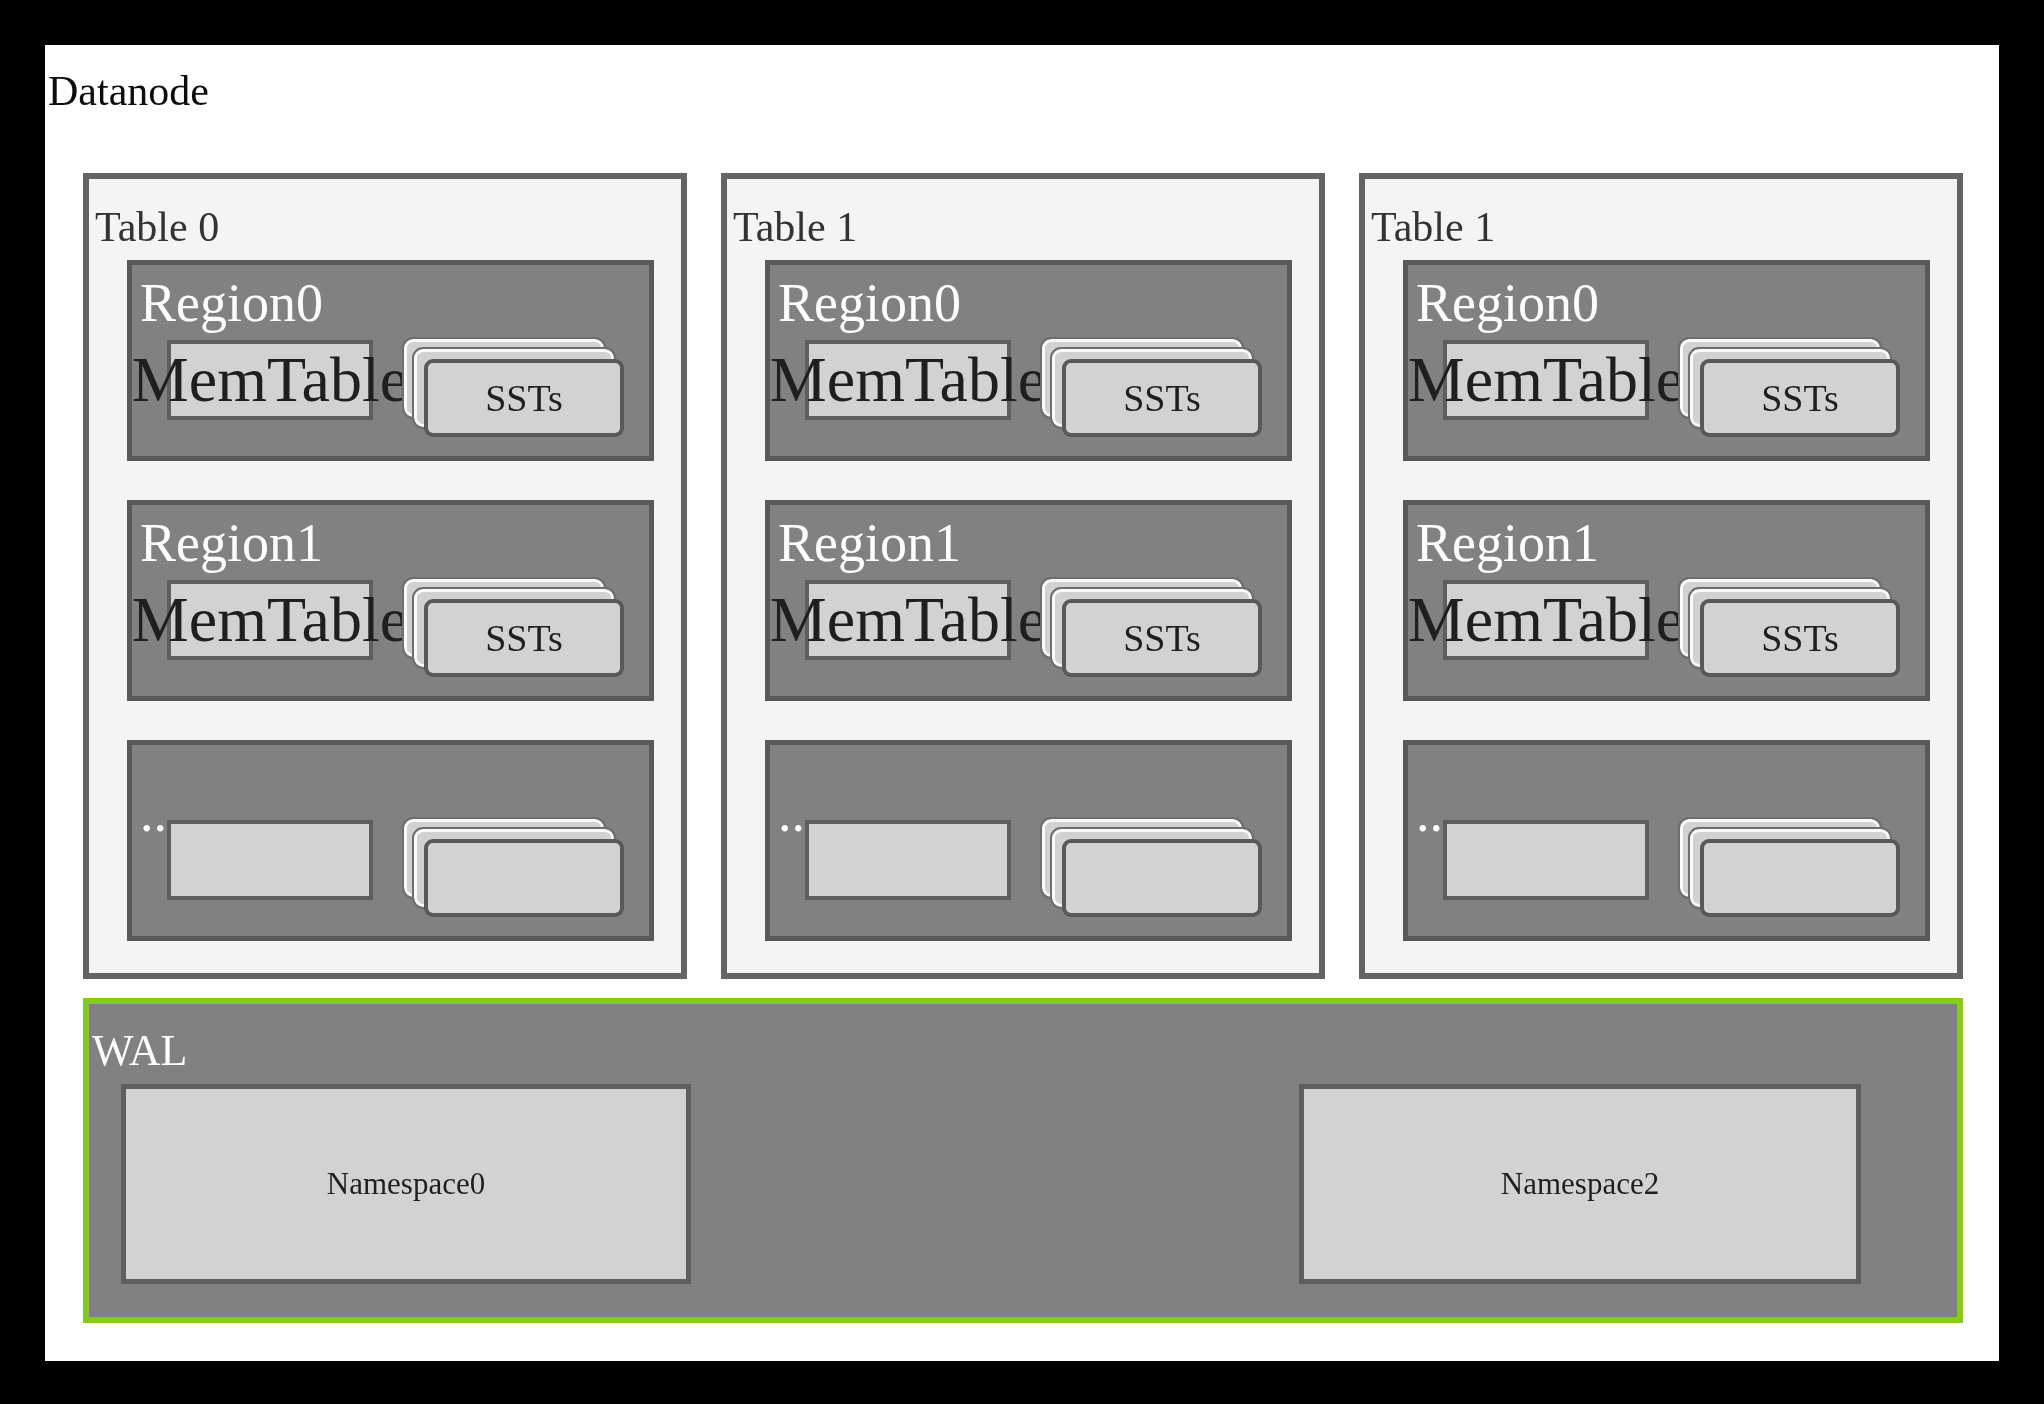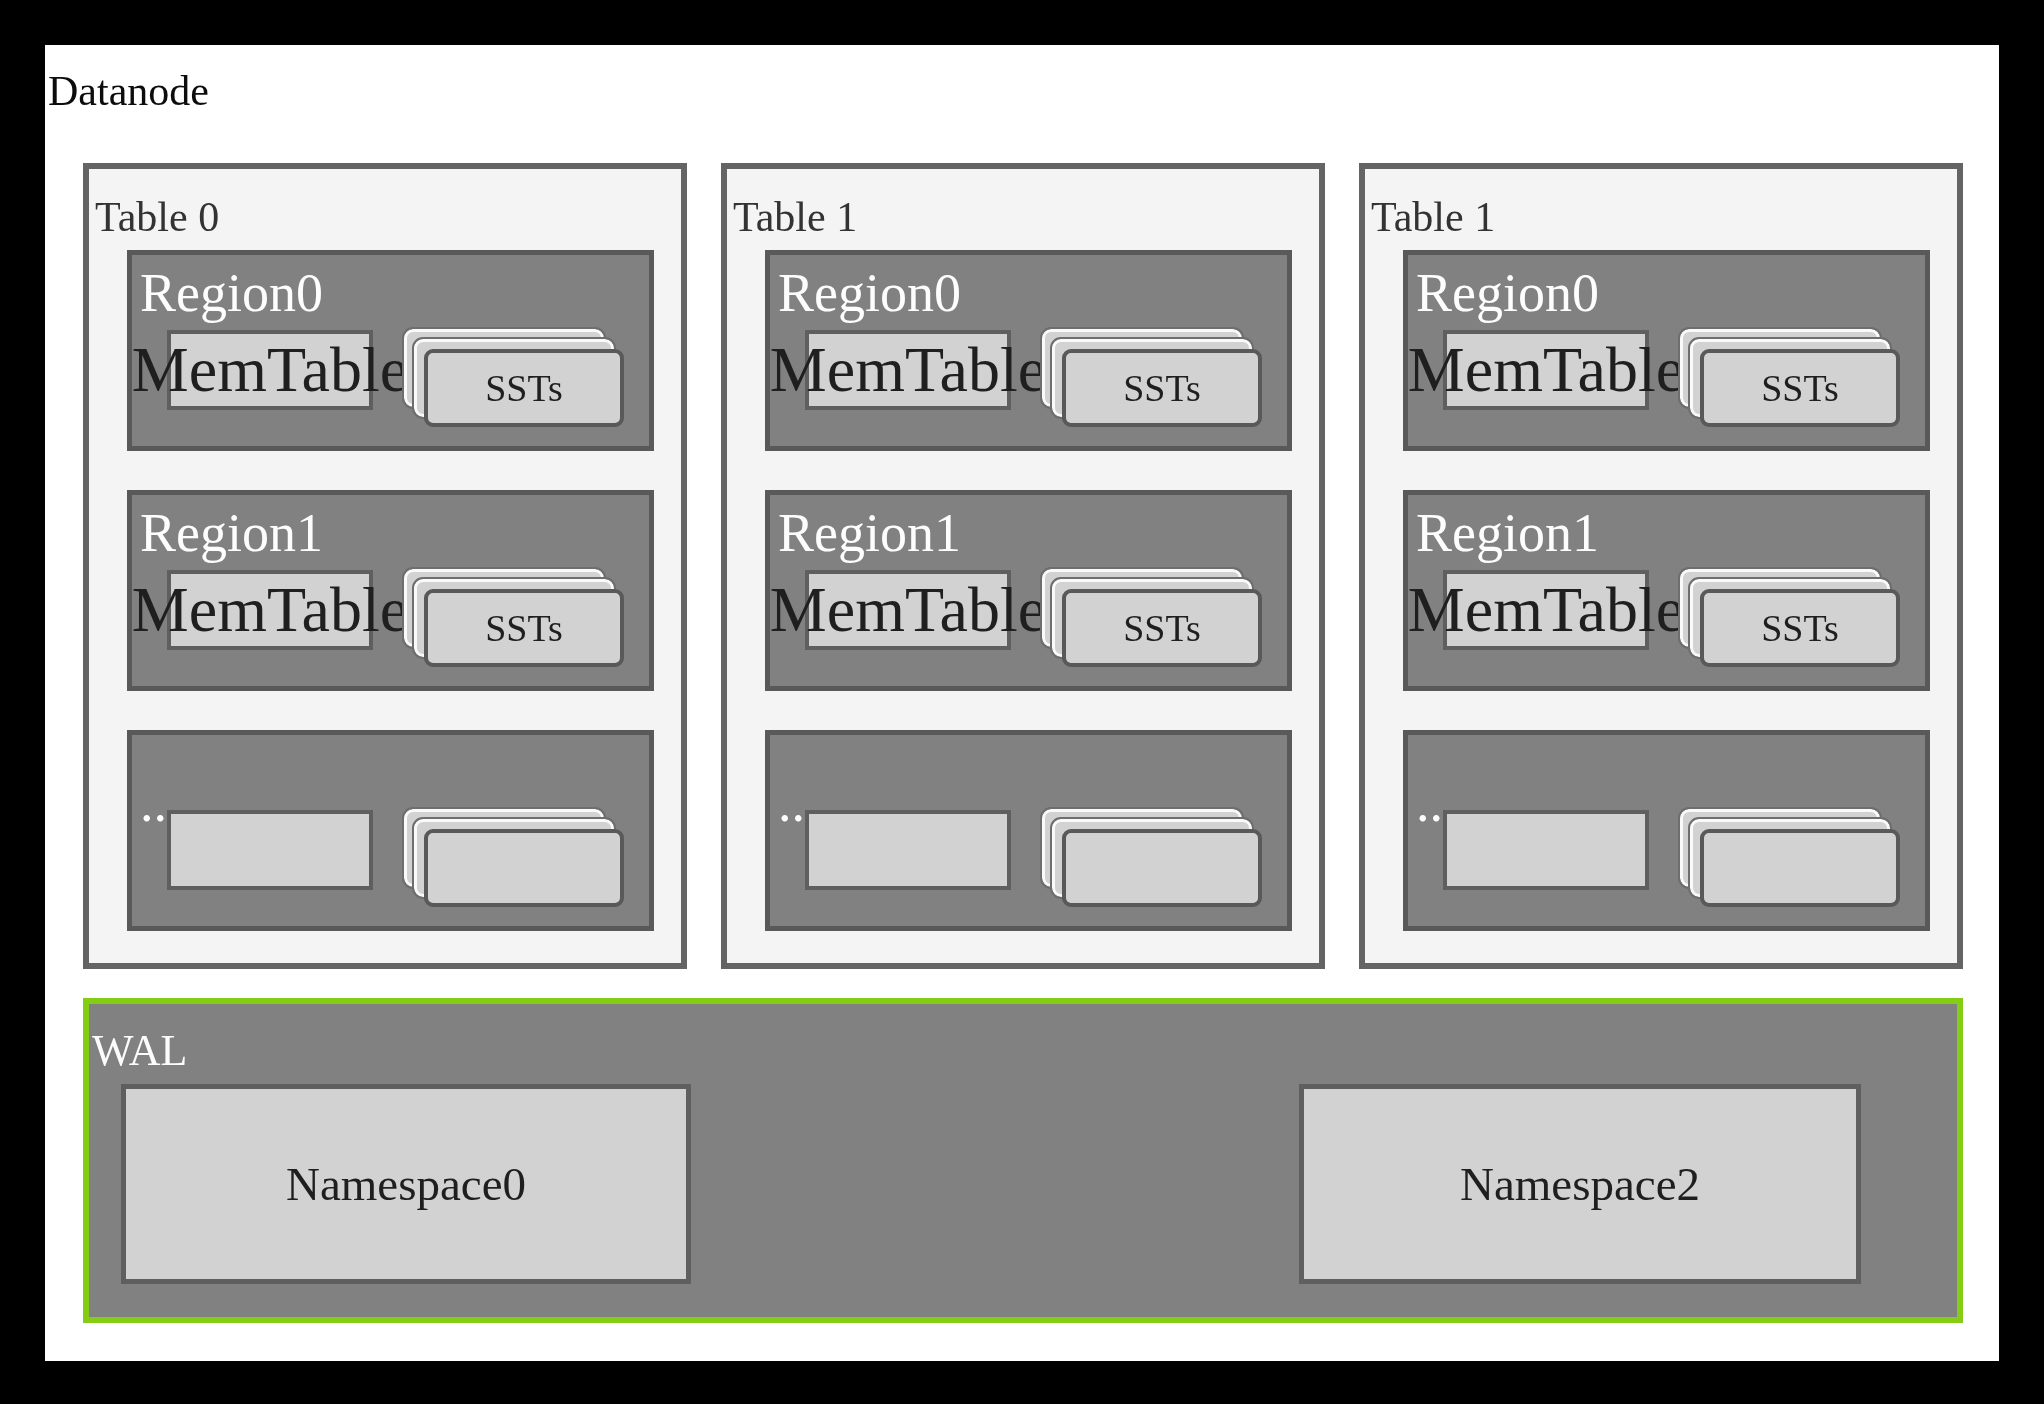--- a/index.html
+++ b/index.html
@@ -5,21 +5,21 @@
   * { margin:0; padding:0; box-sizing:border-box; }
   html,body { background:#000; }
   body { font-family:"Liberation Serif","DejaVu Serif",serif; }
 
   .canvas { position:relative; width:2044px; height:1404px; background:#000; overflow:hidden; }
   .panel  { position:absolute; left:45px; top:45px; width:1954px; height:1316px; background:#ffffff; }
 
   .diagram-title { position:absolute; left:3px; top:22px; font-size:42px; color:#0c0c0c; line-height:1.15; }
 
   
-  .table-box { position:absolute; top:118px; width:604px; height:806px;
+  .table-box { position:absolute; top:128px; width:604px; height:806px;
                background:#f4f4f4; border:6px solid #646464; }
   .t0 { left:38px; }  .t1 { left:676px; }  .t2 { left:1314px; }
   .table-label { margin:25px 0 0 6px; font-size:42px; color:#333333; line-height:1.1; }
 
   
   .region { position:absolute; left:38px; width:527px; height:201px;
             background:#818181; border:5px solid #595959; }
   .r0 { top:81px; } .r1 { top:321px; } .r2 { top:561px; }
   .region-label { position:absolute; left:8px; top:10px; font-size:54px; color:#fdfdfd; line-height:1.05; }
   .region-label.dots { top:40px; }
@@ -37,21 +37,21 @@
             display:flex; align-items:center; justify-content:center;
             font-size:38px; color:#1f1f1f; }
 
   
   .wal { position:absolute; left:38px; top:953px; width:1880px; height:325px;
          background:#818181; border:6px solid #84cc16; }
   .wal-label { margin:24px 0 0 3px; font-size:44px; color:#fcfcfc; line-height:1.05; }
   .namespace { position:absolute; top:80px; height:200px;
                background:#d2d2d2; border:5px solid #5f5f5f;
                display:flex; align-items:center; justify-content:center;
-               font-size:47px; color:#1f1f1f; }
+               font-size:31px; color:#1f1f1f; }
   .n0 { left:32px;   width:570px; }
   .n1 { left:653px;  width:564px; }
   .n2 { left:1210px; width:562px; }
 </style>
 </head>
 <body>
 
 <div class="canvas">
   <div class="panel">
 

